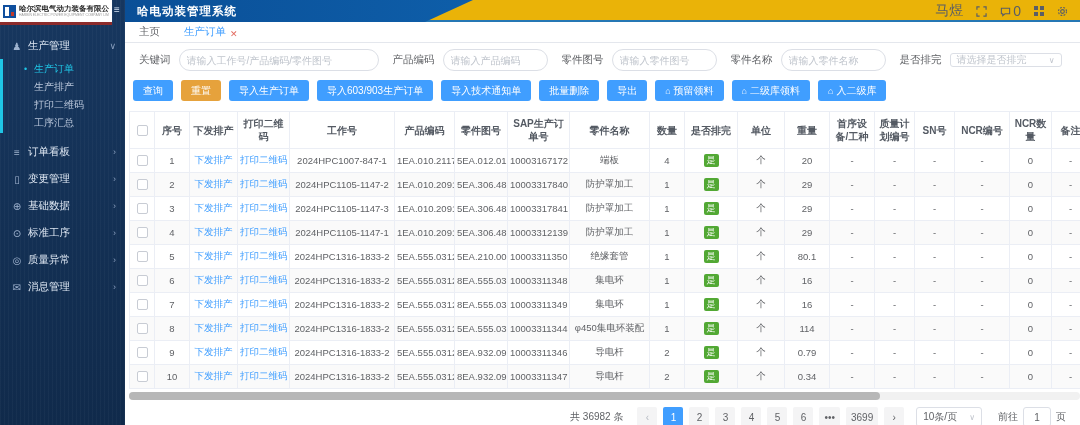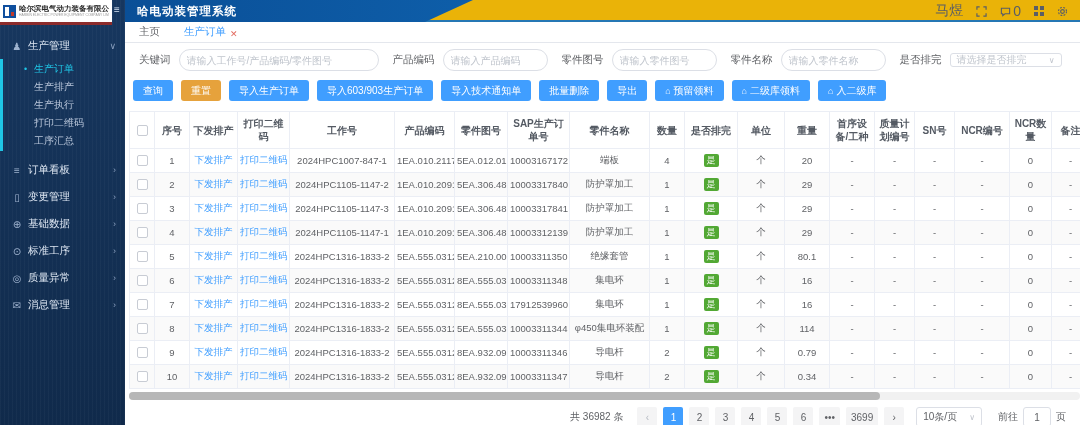--- a/index.html
+++ b/index.html
@@ -102,23 +102,20 @@
             <span class="mi-label">生产管理</span>
             <span class="mi-arrow">∨</span>
           </div>
           <div class="submenu">
             <div class="sub-item active">
               <span class="bullet">•</span>
               <span>生产订单</span>
             </div>
             <div class="sub-item">
               <span>生产排产</span>
-            </div>
-            <div class="sub-item">
-              <span>生产执行</span>
             </div>
             <div class="sub-item">
               <span>打印二维码</span>
             </div>
             <div class="sub-item">
               <span>工序汇总</span>
             </div>
           </div>
         </div>
         <div class="menu-group top-items">
@@ -438,21 +435,21 @@
                 <td>-</td>
               </tr>
               <tr>
                 <td><span class="chk"></span></td>
                 <td>7</td>
                 <td><span class="link">下发排产</span></td>
                 <td><span class="link">打印二维码</span></td>
                 <td>2024HPC1316-1833-2</td>
                 <td>5EA.555.0312</td>
                 <td>8EA.555.0347</td>
-                <td>17912539960</td>
+                <td>10003311349</td>
                 <td>集电环</td>
                 <td>1</td>
                 <td><span class="badge-yes">是</span></td>
                 <td>个</td>
                 <td>16</td>
                 <td>-</td>
                 <td>-</td>
                 <td>-</td>
                 <td>-</td>
                 <td>0</td>

